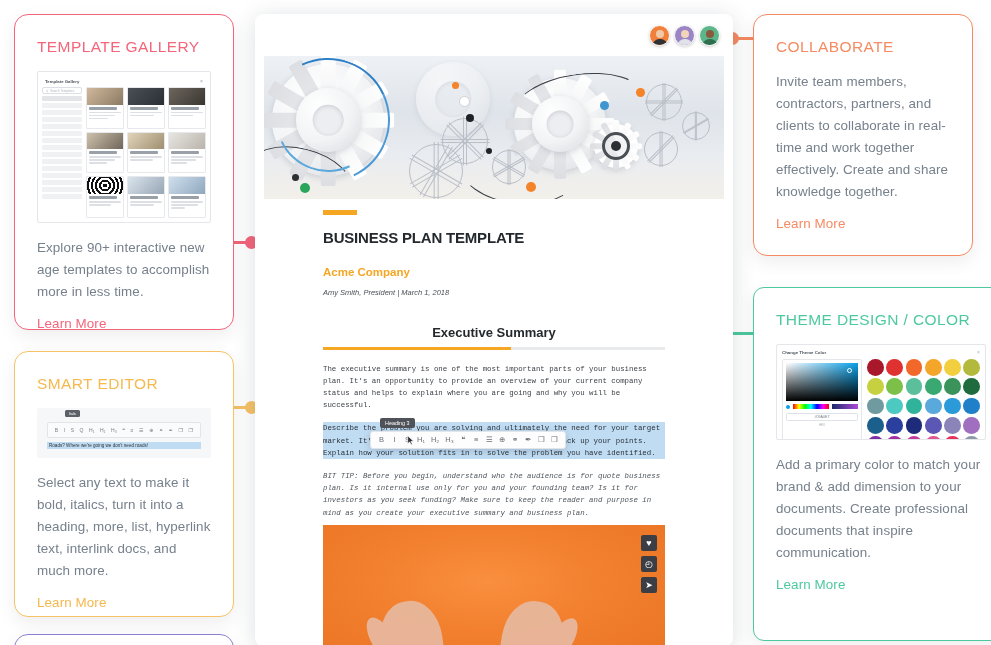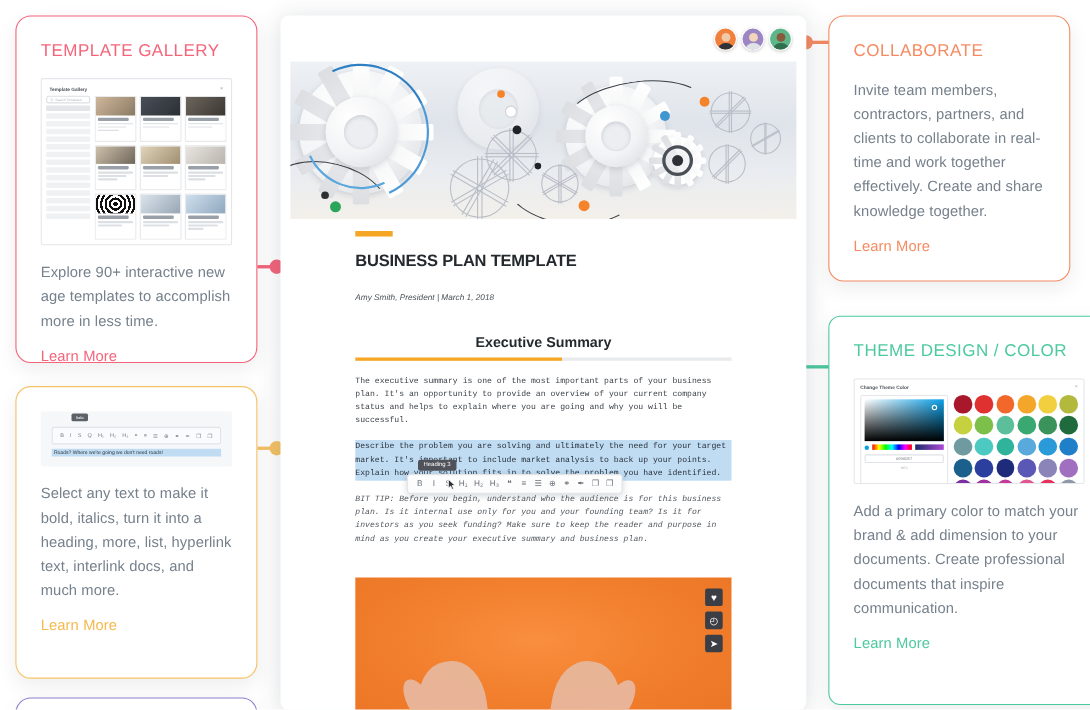--- a/index.html
+++ b/index.html
@@ -375,20 +375,21 @@
             </div>
         </div>
       </div>
     </div>
 
     <div class="card-desc">Explore 90+ interactive new age templates to accomplish more in less time.</div>
     <a class="card-link" href="#">Learn More</a>
   </div>
 
   <div class="card" id="card-editor">
+    <div class="card-title">SMART EDITOR</div>
 
     <div class="thumb se-thumb">
       <div class="se-chip">Italic</div>
       <div class="se-bar">
         <span>B</span>
         <span>I</span>
         <span>S</span>
         <span>Q</span>
         <span>H₁</span>
         <span>H₂</span>
@@ -509,26 +510,27 @@
       <div class="dot" style="left:372px; top:32px; width:9px; height:9px; background:#f5832a;"></div>
       <div class="dot" style="left:222px; top:92px; width:6px; height:6px; background:#1f2328;"></div>
       <div class="dot" style="left:262px; top:126px; width:10px; height:10px; background:#f5832a;"></div>
       <div class="dot" style="left:28px; top:118px; width:7px; height:7px; background:#2e2f31;"></div>
       <div class="dot" style="left:36px; top:127px; width:10px; height:10px; background:#2aa55a;"></div>
     </div>
 
     <div class="doc-body">
       <div class="rule-orange"></div>
       <div class="doc-h1">BUSINESS PLAN TEMPLATE</div>
+      <div class="doc-company">Acme Company</div>
       <div class="doc-byline">Amy Smith, President | March 1, 2018</div>
       <div class="doc-h2">Executive Summary</div>
       <div class="doc-h2-rule"></div>
       <div class="doc-p">The executive summary is one of the most important parts of your business plan. It's an opportunity to provide an overview of your current company status and helps to explain where you are going and why you will be successful.</div>
       <div class="doc-p hl">Describe the problem you are solving and ultimately the need for your target market. It's important to include market analysis to back up your points. Explain how your solution fits in to solve the problem you have identified.</div>
-      <div class="doc-p tip">BIT TIP: Before you begin, understand who the audience is for this business plan. Is it internal use only for you and your founding team? Is it for investors as you seek funding? Make sure to keep the reader and purpose in mind as you create your executive summary and business plan.</div>
+      <div class="doc-p tip">BIT TIP: Before you begin, understand who the audience is for quote business plan. Is it internal use only for you and your founding team? Is it for investors as you seek funding? Make sure to keep the reader and purpose in mind as you create your executive summary and business plan.</div>
     </div>
 
     <div class="heading-chip">Heading 3</div>
     <div class="float-toolbar">
       <span>B</span>
       <span>I</span>
       <span>S</span>
       <span>H₁</span>
       <span>H₂</span>
       <span>H₃</span>

